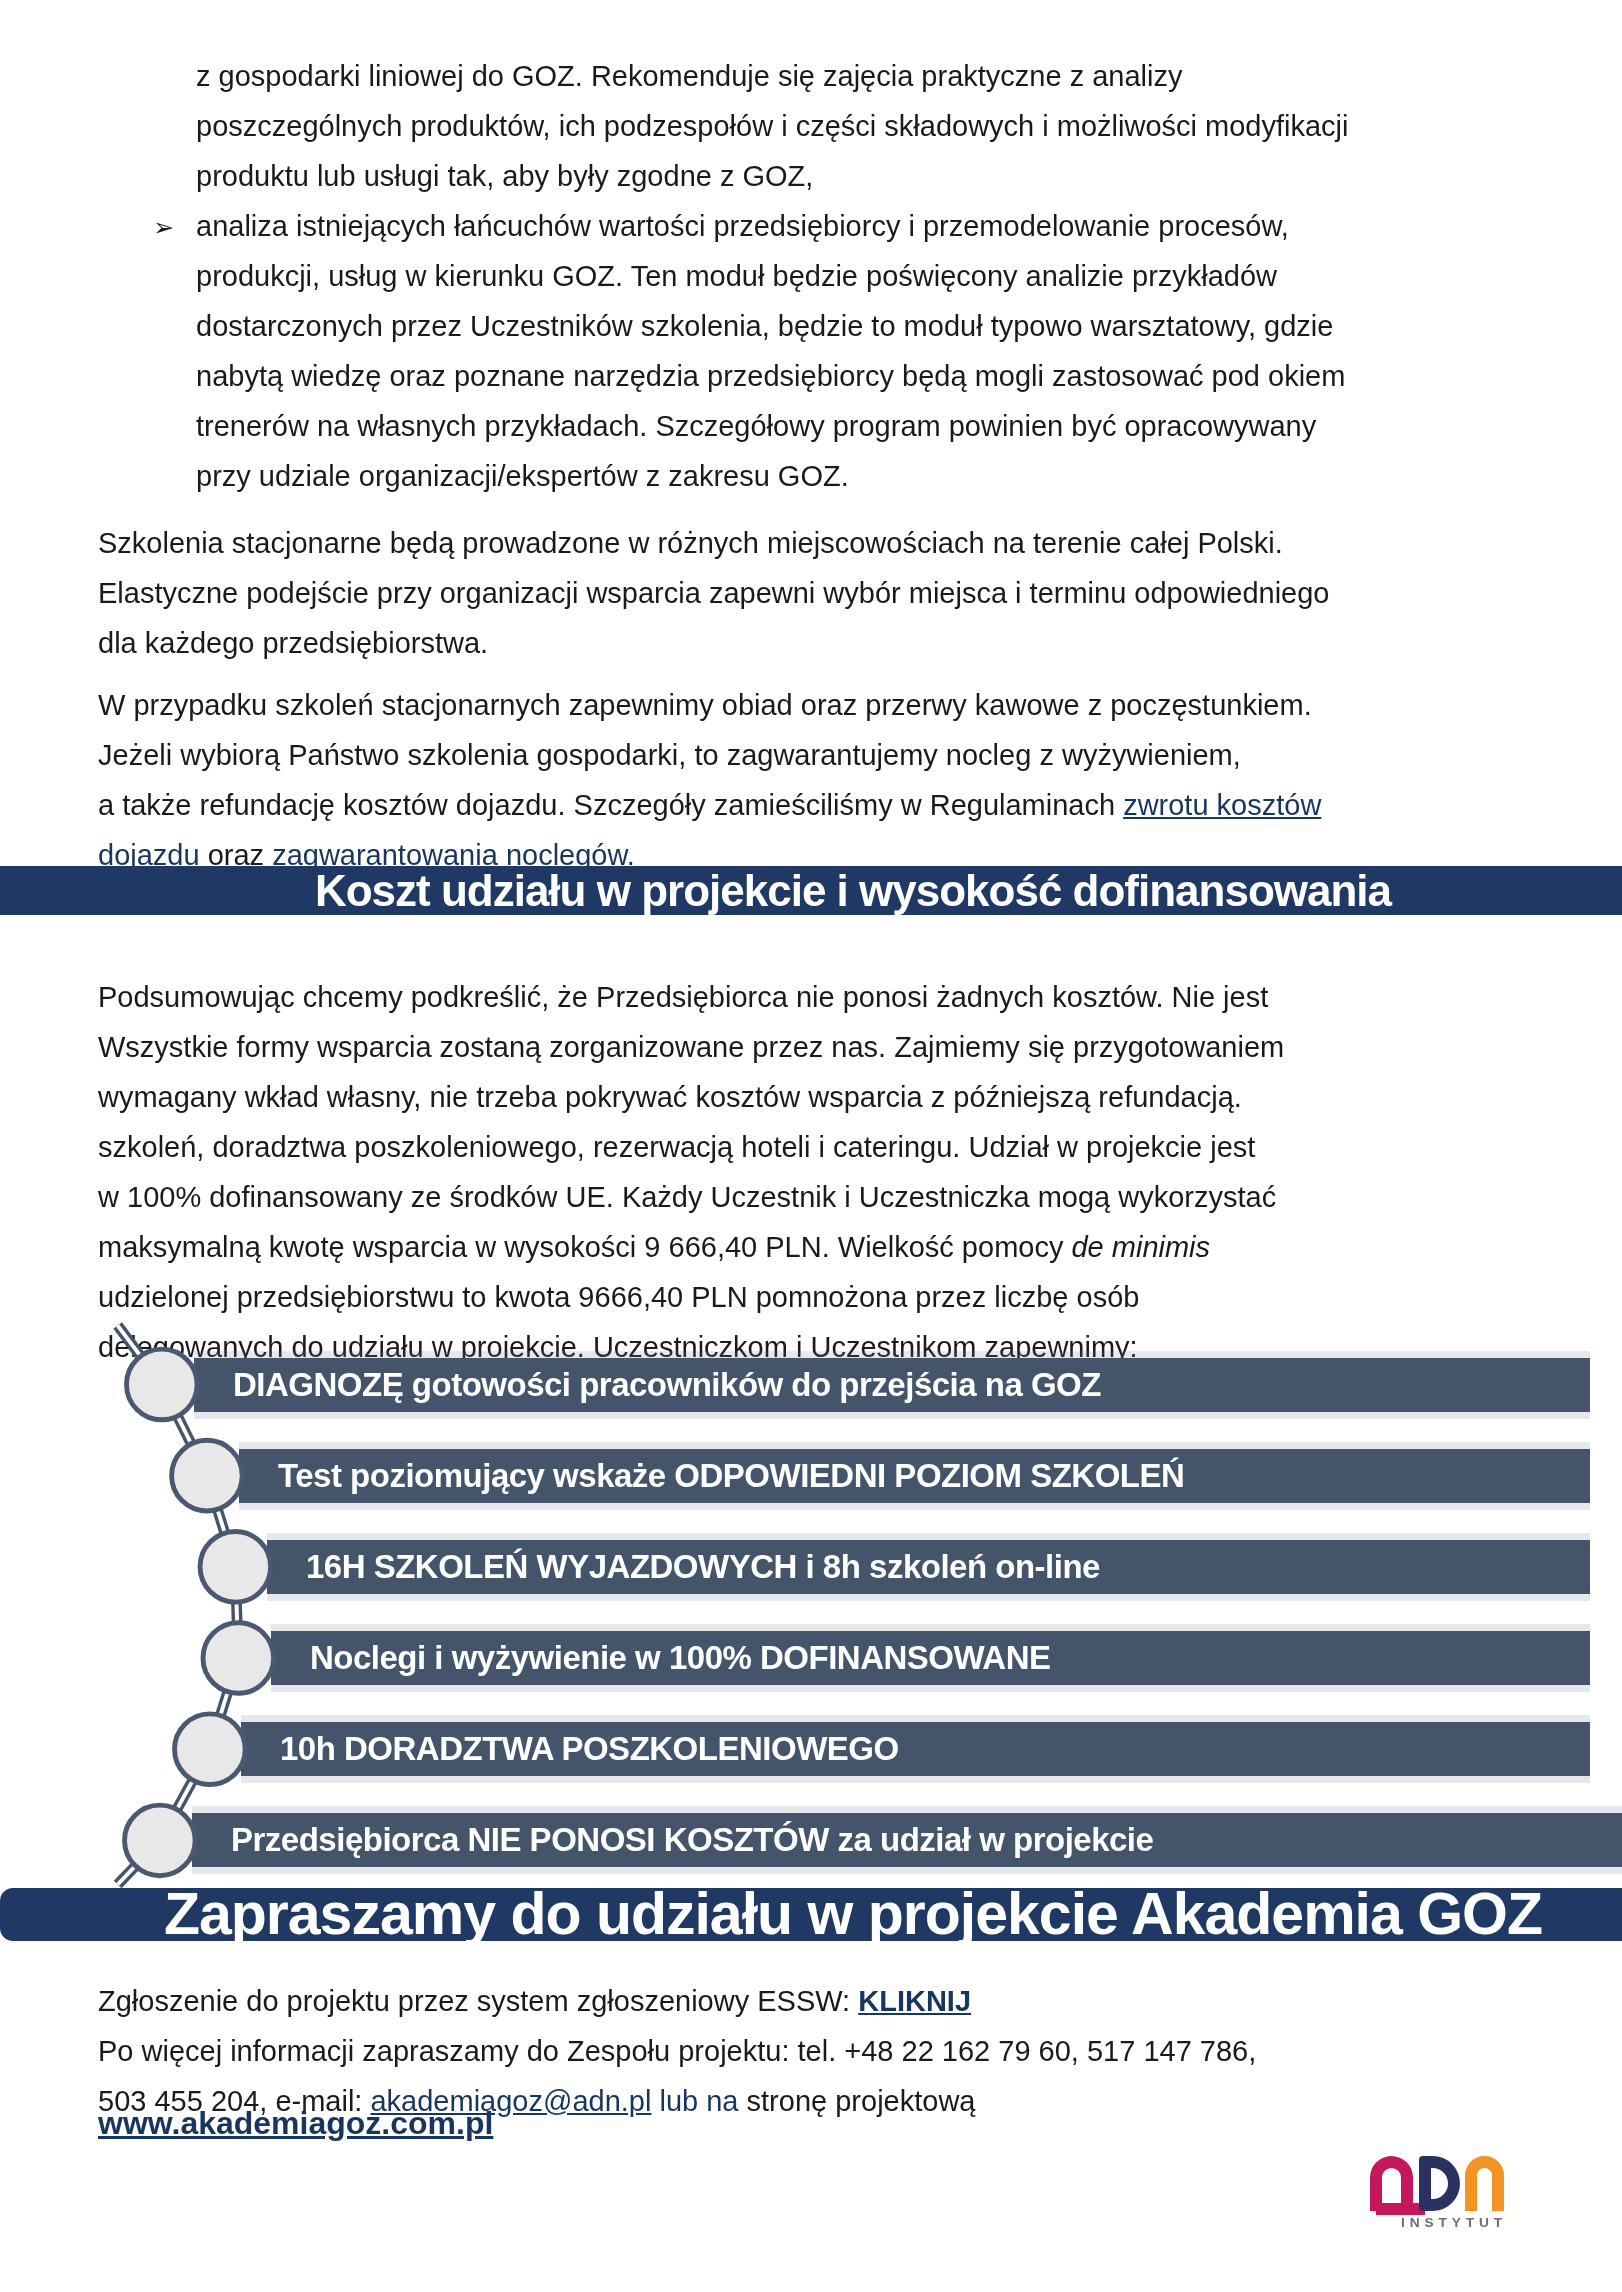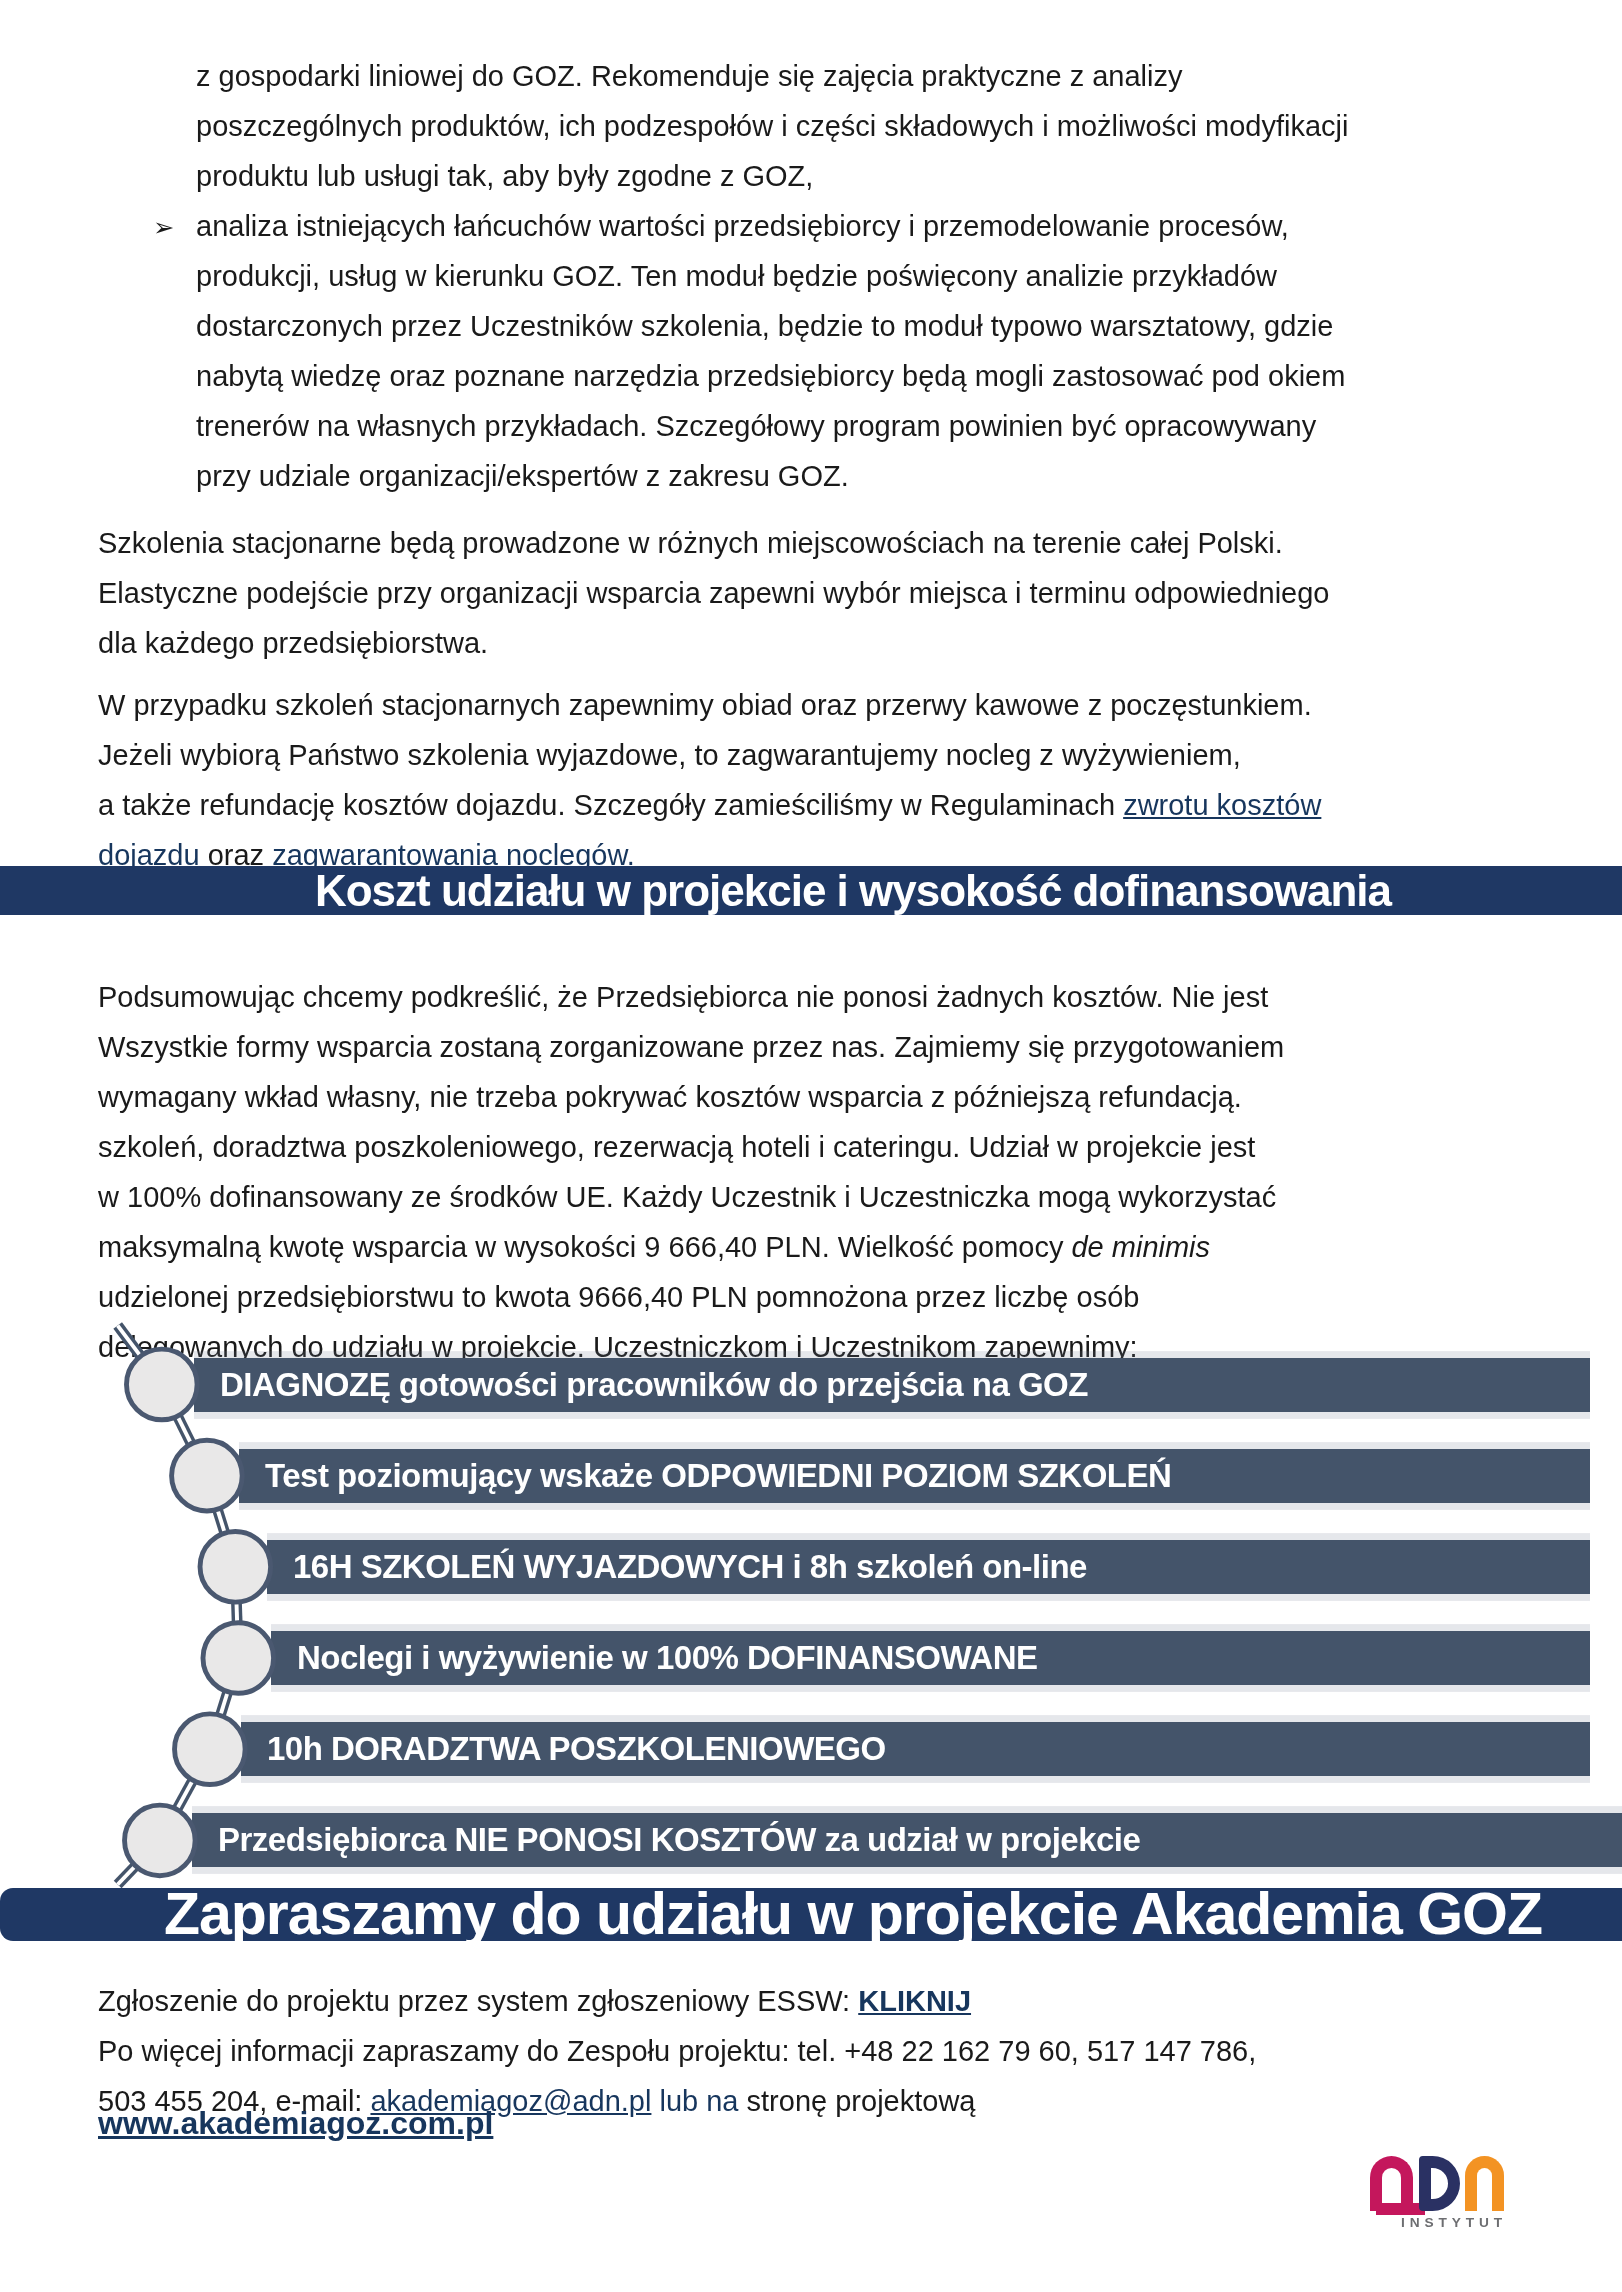--- a/index.html
+++ b/index.html
@@ -13,21 +13,21 @@
   .navytext{color:#17365D;}
   .it{font-style:italic;}
   .bullet-arrow{position:absolute;font-size:25.5px;color:#1a1a1a;}
   .secbar{
     position:absolute;left:0;width:1622px;height:49px;background:#1F3864;
     color:#ffffff;font-weight:bold;font-size:44px;line-height:49px;text-align:center;
     letter-spacing:-1px;white-space:nowrap;padding-left:42px;
   }
   .banner{
     position:absolute;height:54px;background:#44546A;color:#ffffff;
-    font-weight:bold;font-size:33px;line-height:54px;padding-left:26px;
+    font-weight:bold;font-size:33px;line-height:54px;padding-left:39px;
     letter-spacing:-0.5px;white-space:nowrap;box-sizing:border-box;
     box-shadow:0 6.9px 0 rgba(110,122,145,0.18), 0 -6.9px 0 rgba(110,122,145,0.18);
   }
   .chain{position:absolute;left:0;top:1304px;pointer-events:none;}
   .contact{position:absolute;left:98px;top:1976px;font-size:29px;line-height:50px;white-space:nowrap;}
   .contact .ln{height:50px;}
   .website{position:absolute;left:98px;top:2105px;font-size:32px;font-weight:bold;}
   
   .logo{position:absolute;left:1362px;top:2154px;width:137px;height:78px;margin-left:8px;}
   .logo .letter{position:absolute;box-sizing:border-box;}
@@ -71,21 +71,21 @@
   </div>
 
   <div class="txt" style="left:98px;top:518px;">
     <div class="ln">Szkolenia stacjonarne będą prowadzone w różnych miejscowościach na terenie całej Polski.</div>
     <div class="ln">Elastyczne podejście przy organizacji wsparcia zapewni wybór miejsca i terminu odpowiedniego</div>
     <div class="ln">dla każdego przedsiębiorstwa.</div>
   </div>
 
   <div class="txt" style="left:98px;top:680px;">
     <div class="ln">W przypadku szkoleń stacjonarnych zapewnimy obiad oraz przerwy kawowe z poczęstunkiem.</div>
-    <div class="ln">Jeżeli wybiorą Państwo szkolenia wyjazdowe, to zagwarantujemy nocleg z wyżywieniem,</div>
+    <div class="ln">Jeżeli wybiorą Państwo szkolenia gospodarki, to zagwarantujemy nocleg z wyżywieniem,</div>
     <div class="ln"><span>a także refundację kosztów dojazdu. Szczegóły zamieściliśmy w Regulaminach </span><span class="link">zwrotu kosztów</span></div>
     <div class="ln"><span class="link">dojazdu</span><span> oraz </span><span class="link">zagwarantowania noclegów.</span></div>
   </div>
 
   <div class="secbar" style="top:866px;">Koszt udziału w projekcie i wysokość dofinansowania</div>
 
   <div class="txt" style="left:98px;top:972px;">
     <div class="ln">Podsumowując chcemy podkreślić, że Przedsiębiorca nie ponosi żadnych kosztów. Nie jest</div>
     <div class="ln">Wszystkie formy wsparcia zostaną zorganizowane przez nas. Zajmiemy się przygotowaniem</div>
     <div class="ln">wymagany wkład własny, nie trzeba pokrywać kosztów wsparcia z późniejszą refundacją.</div>

